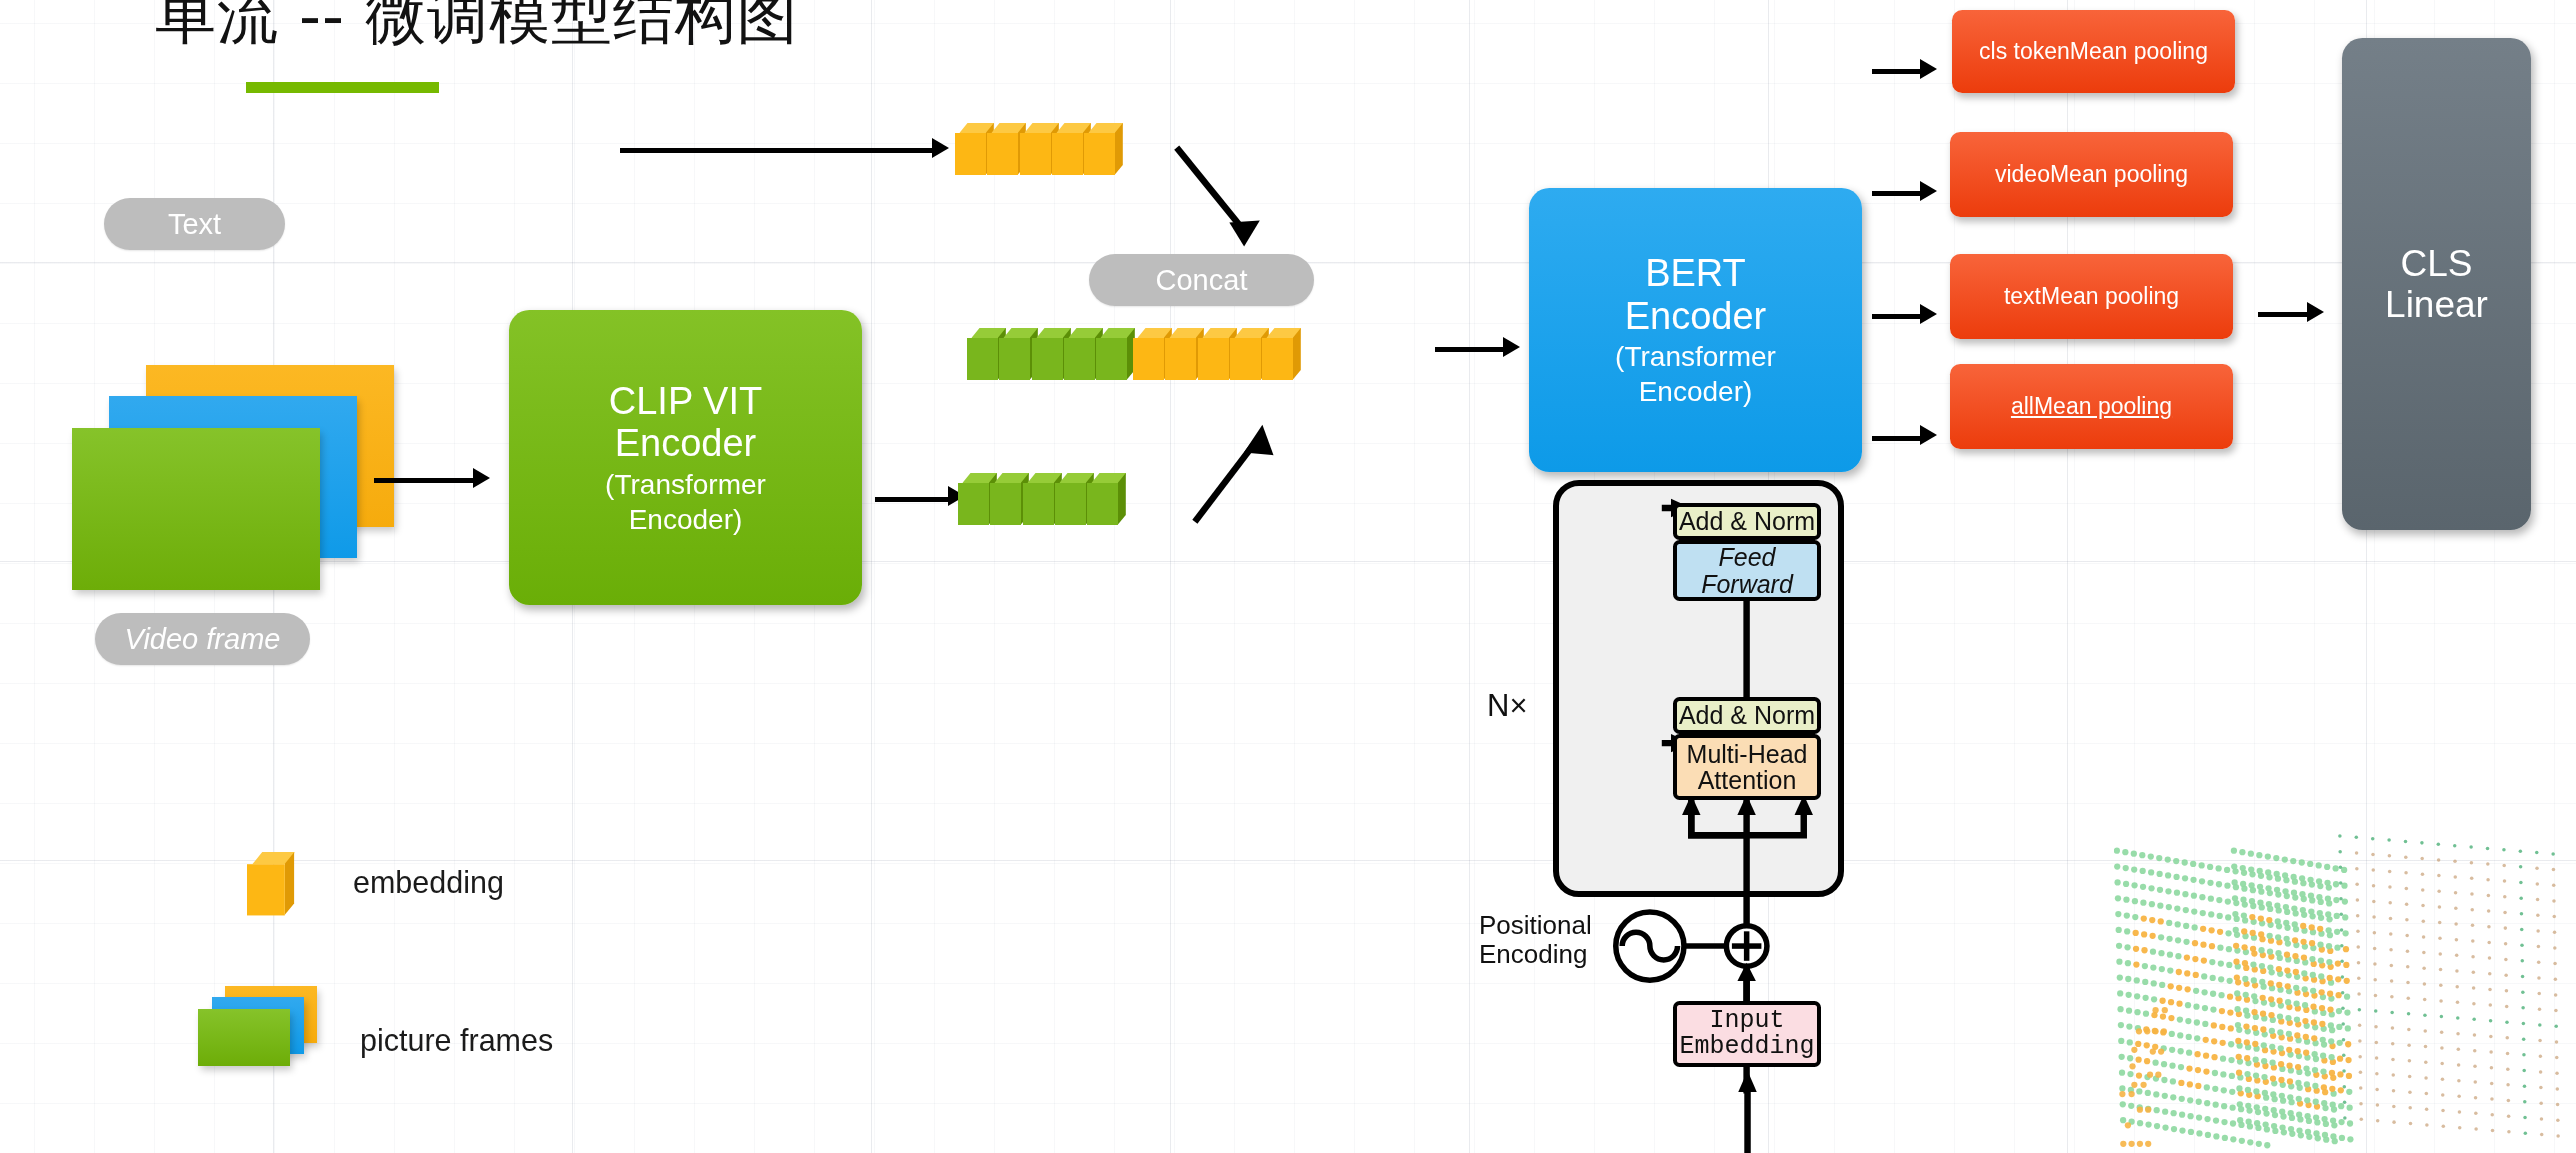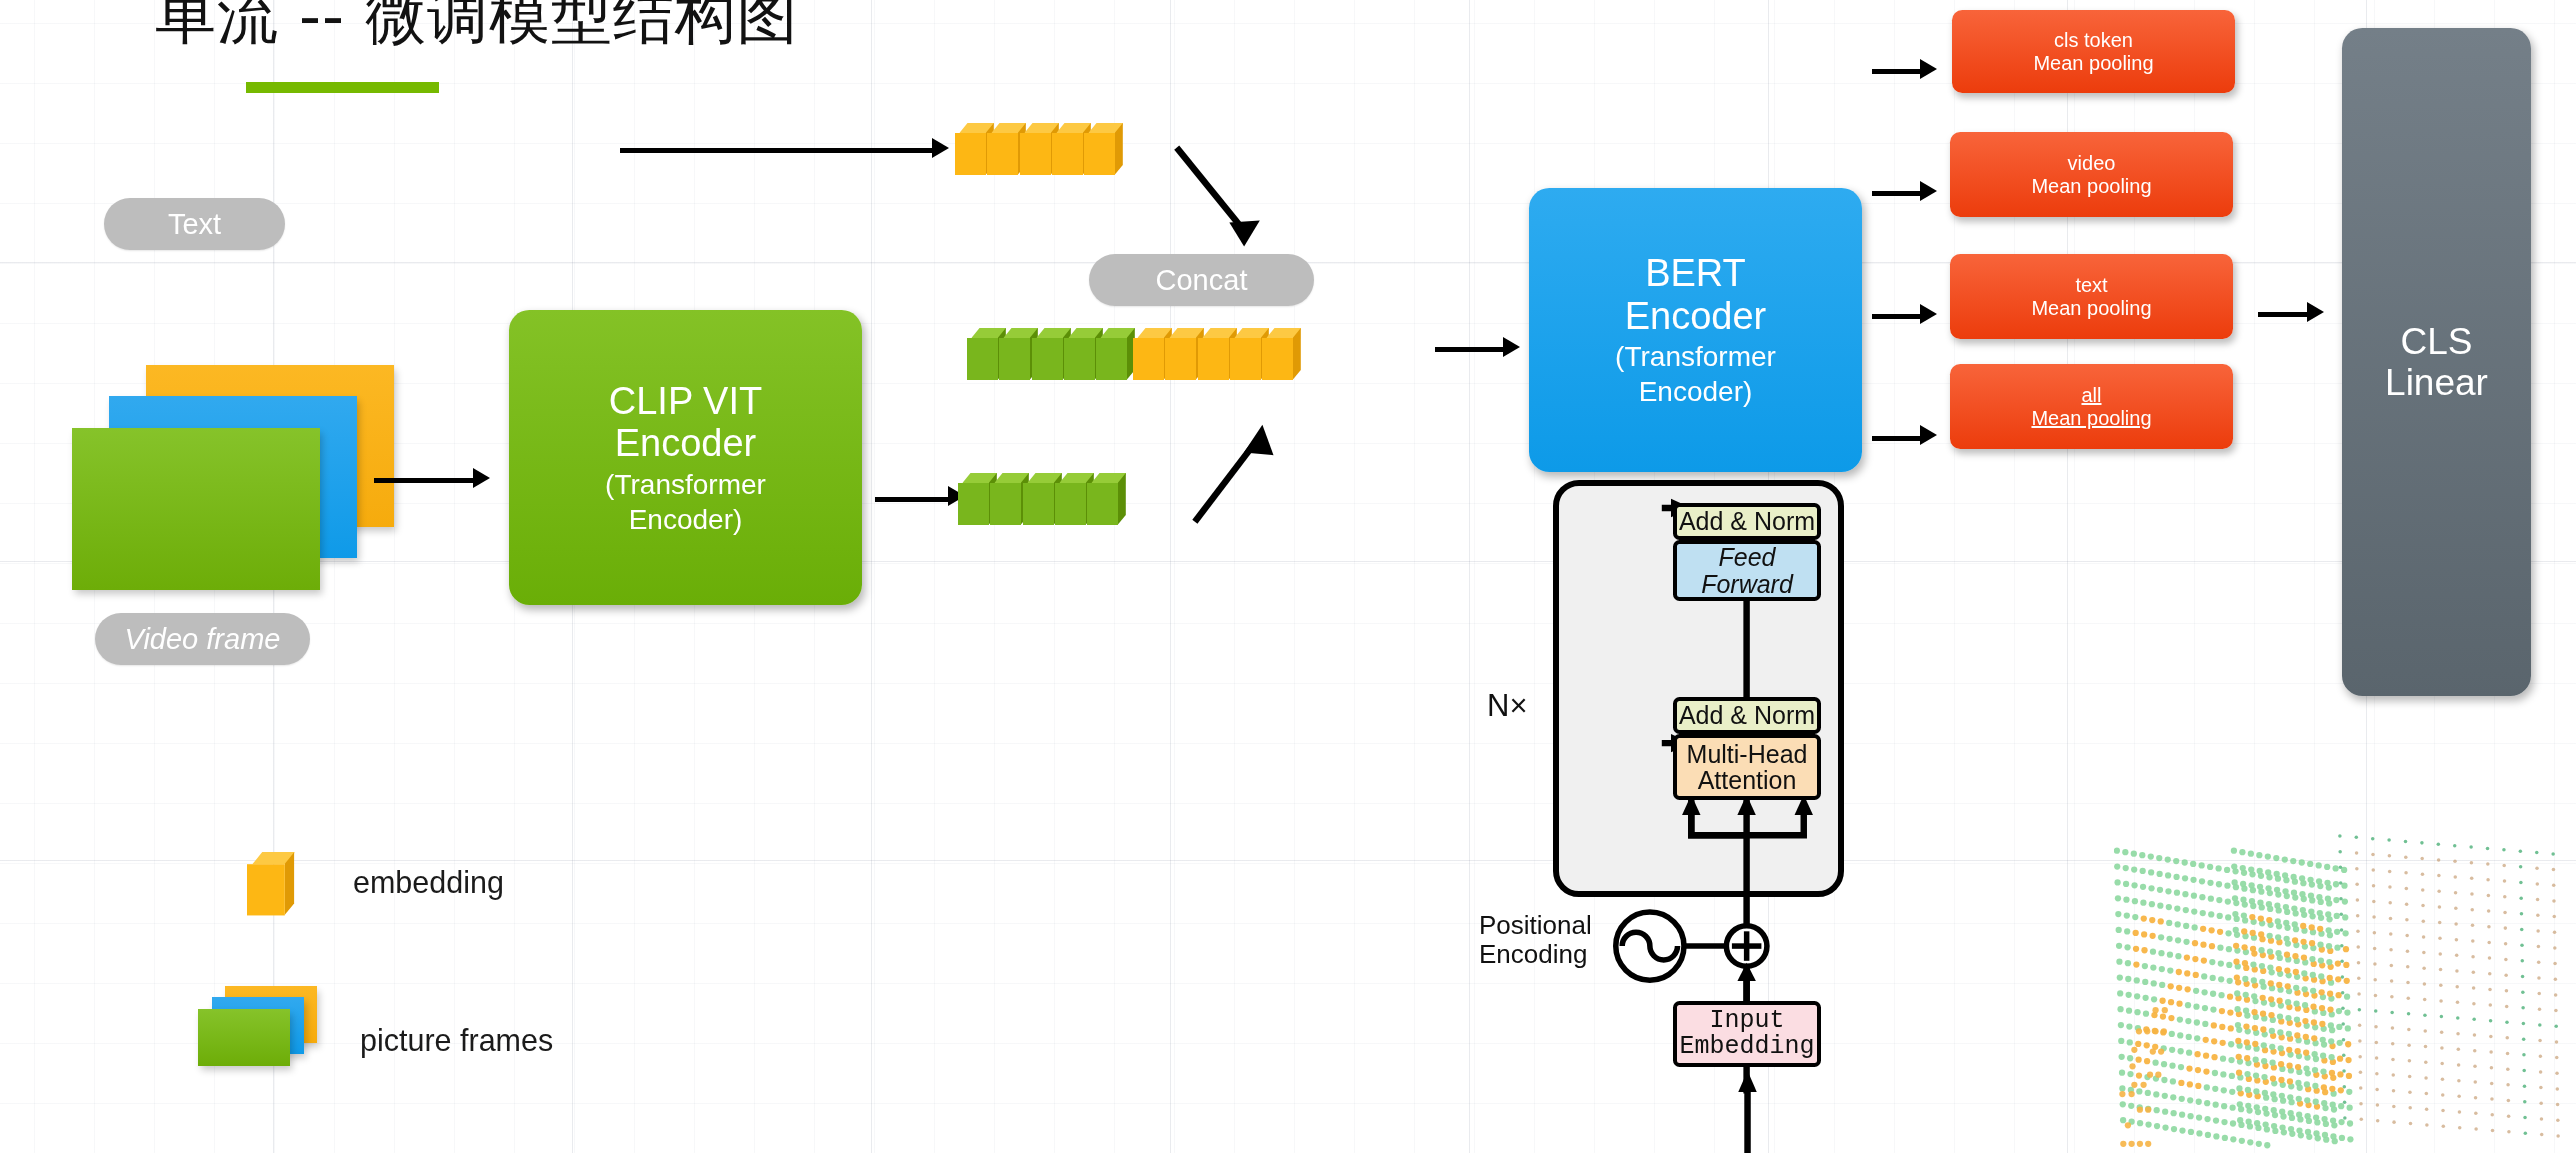--- a/index.html
+++ b/index.html
@@ -85,41 +85,41 @@
   }
   #clip-box {
     left: 509px; top: 310px; width: 353px; height: 295px;
     background: linear-gradient(180deg, #84c226 0%, #6aae07 100%);
   }
   #bert-box {
     left: 1529px; top: 188px; width: 333px; height: 284px;
     background: linear-gradient(180deg, #2eabf0 0%, #0d9ae8 100%);
   }
   #cls-linear-box {
-    left: 2342px; top: 28px; width: 189px; height: 668px;
+    left: 2342px; top: 38px; width: 189px; height: 492px;
     background: linear-gradient(180deg, #747f88 0%, #5a656d 100%);
   }
   .bigbox .l1 { font-size: 38px; }
   .bigbox .l2 { font-size: 38px; }
   .bigbox .sub { font-size: 28px; margin-top: 3.7px; }
   #cls-linear-box .l1, #cls-linear-box .l2 { font-size: 37px; }
 
   
   .orangebox {
     border-radius: 10.2px;
     background: linear-gradient(180deg, #f8643a 0%, #ec3c0c 100%);
     color: #ffffff;
     display: flex;
-    flex-direction: column;
+    flex-direction: row;
     align-items: center;
     justify-content: center;
     box-shadow: 2.8px 4.6px 7.4px rgba(0,0,0,0.25);
     text-align: center;
     line-height: 1.15;
-    font-size: 20px;
+    font-size: 23px;
   }
   #ob-cls   { left: 1952px; top: 10.2px;  width: 283px; height: 83px; }
   #ob-video { left: 1950px; top: 132px; width: 283px; height: 85px; }
   #ob-text  { left: 1950px; top: 254px; width: 283px; height: 85px; }
   #ob-all   { left: 1950px; top: 364px; width: 283px; height: 85px; text-decoration: underline; }
 
   
   .frame { position: absolute; box-shadow: 2.8px 4.6px 7.4px rgba(0,0,0,0.22); }
   .fr-orange { background: linear-gradient(180deg, #fcb823 0%, #f6ab0d 100%); }
   .fr-blue   { background: linear-gradient(180deg, #31a9ef 0%, #0f9ae8 100%); }

